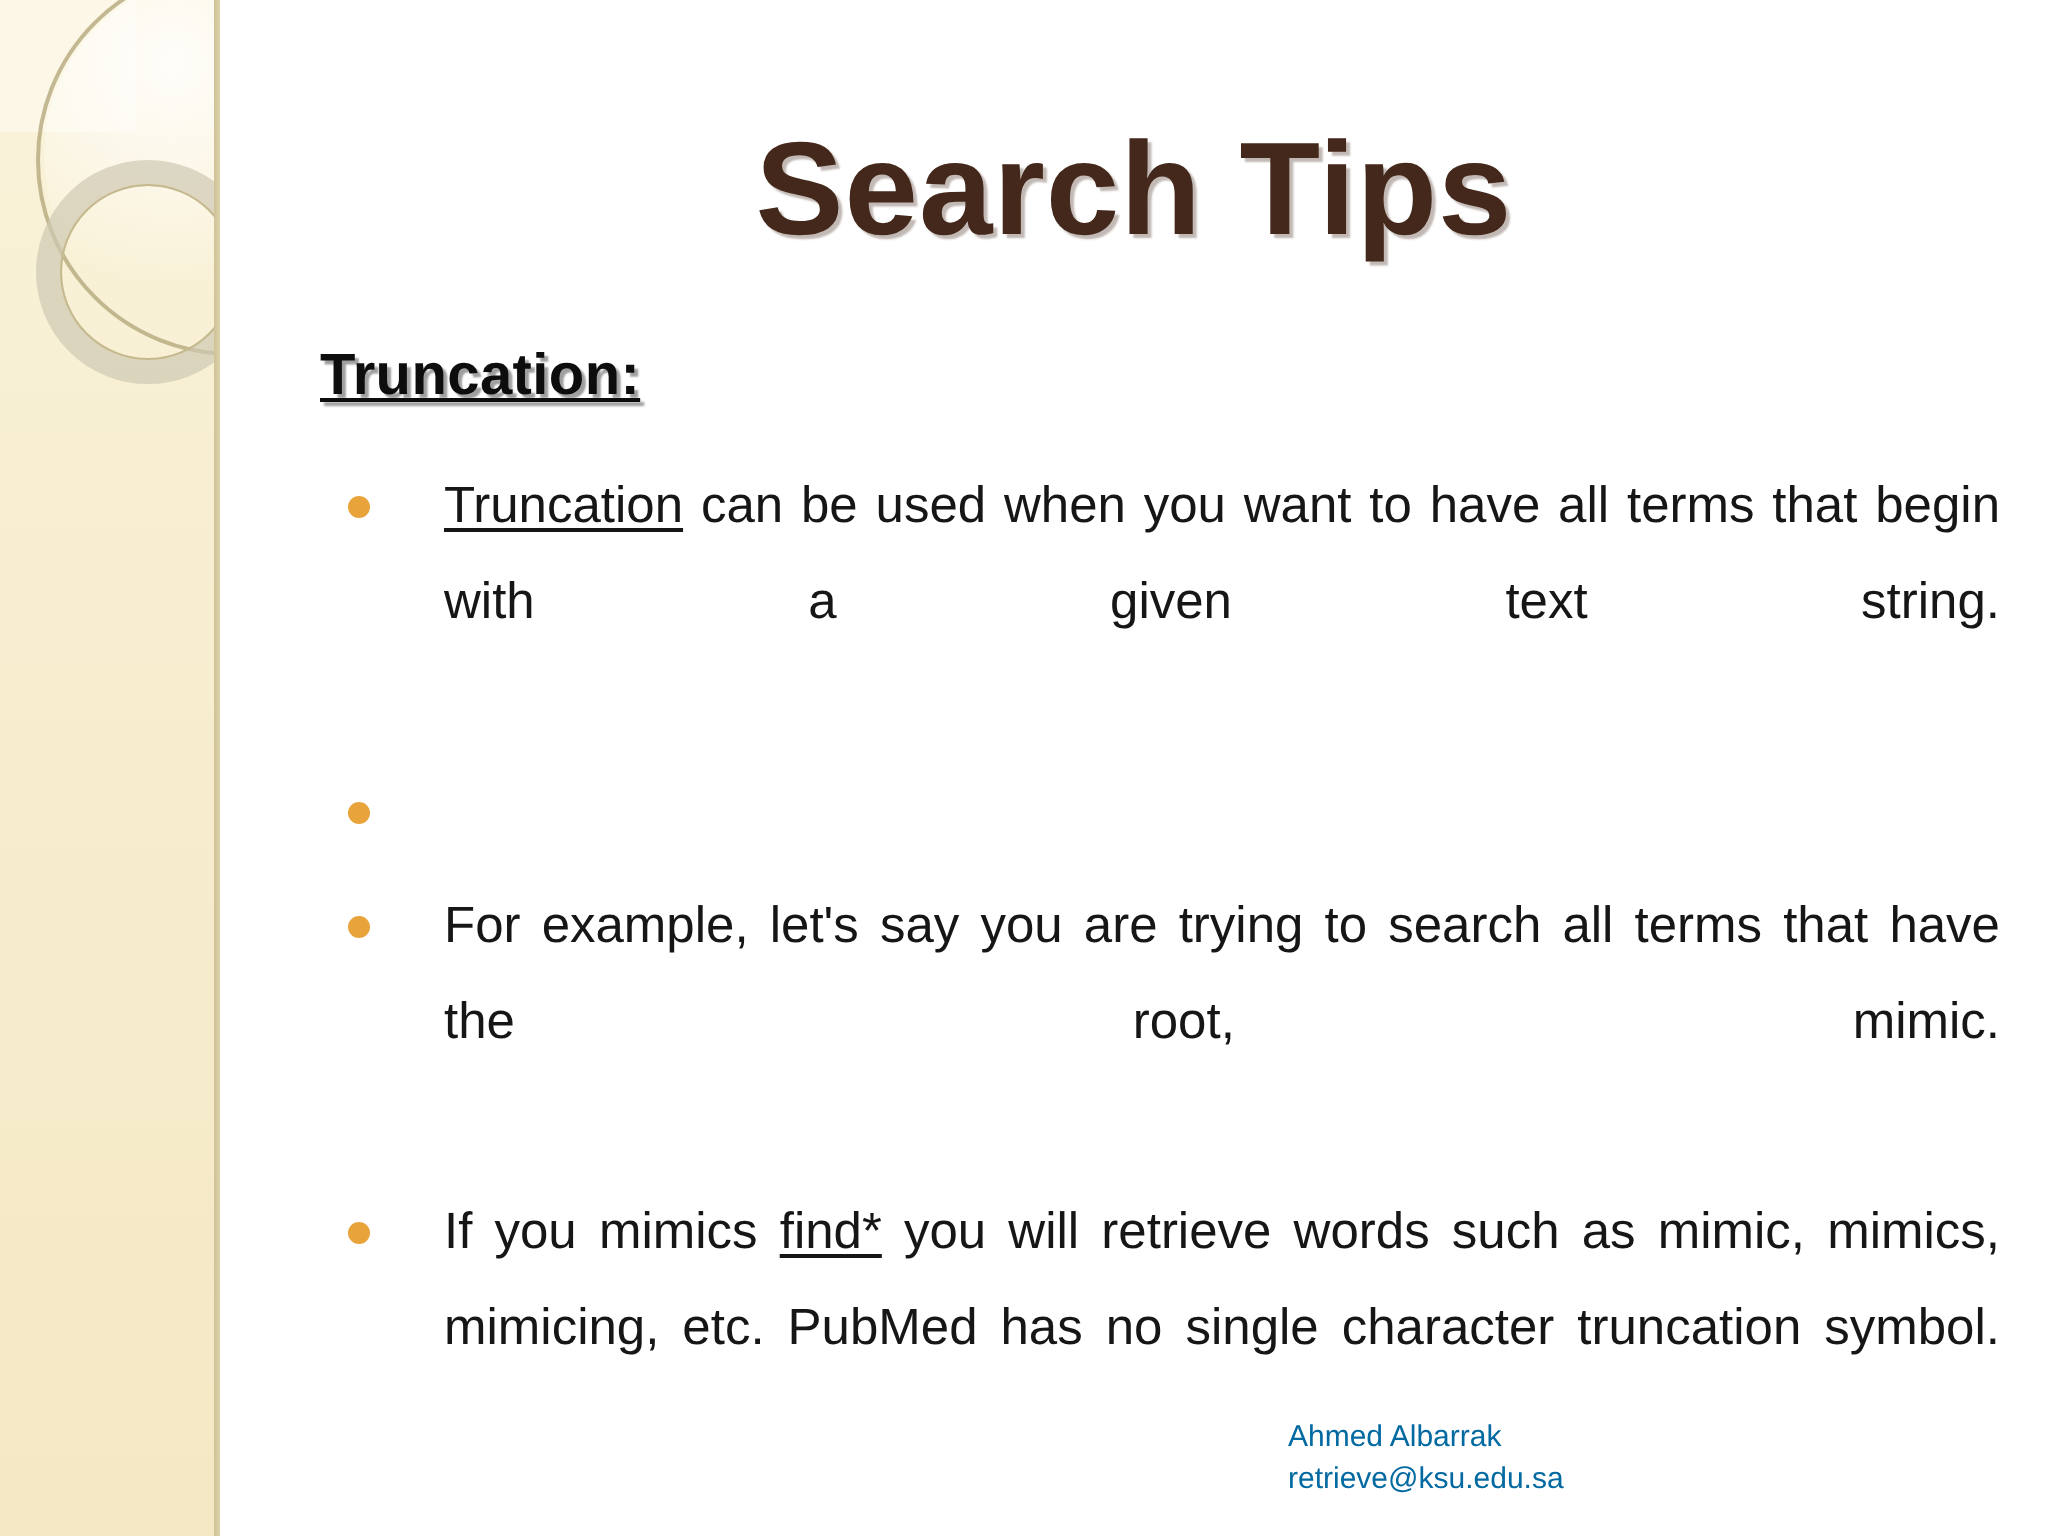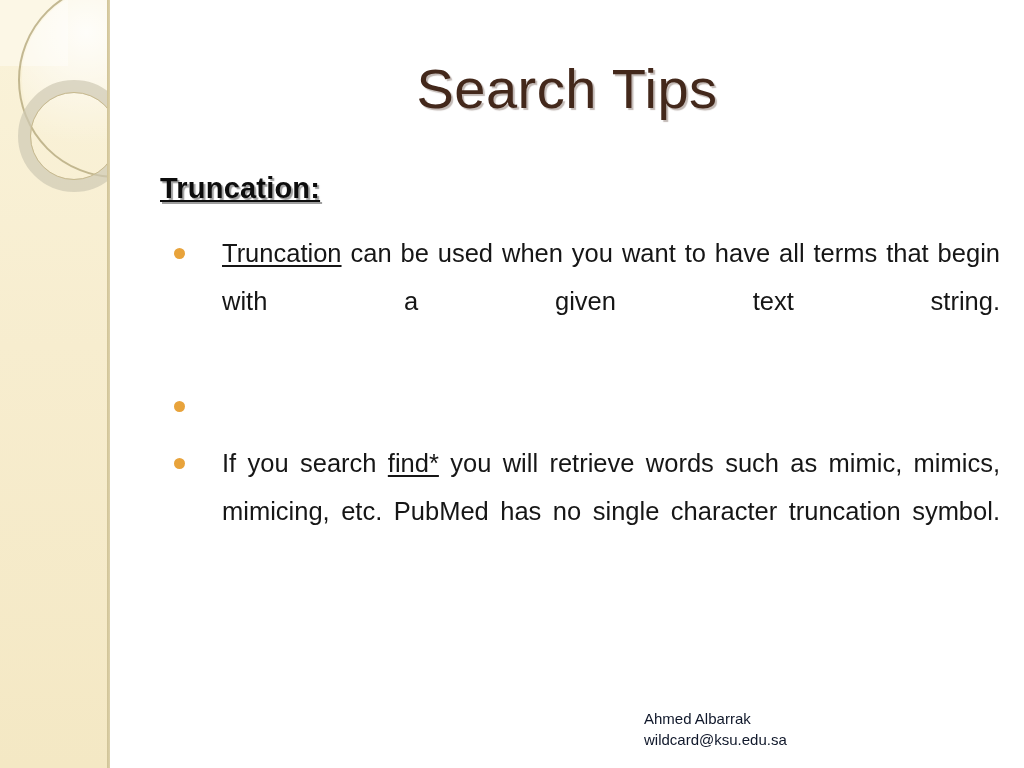--- a/index.html
+++ b/index.html
@@ -88,22 +88,22 @@
     box-sizing: border-box;
   }
 
   
   .slide-title {
     position: absolute;
     left: 110px;
     top: 58px;
     width: 914px;
     text-align: center;
-    font-size: 56px;
-    font-weight: 400;
+    font-size: 66px;
+    font-weight: 700;
     color: #43281b;
     letter-spacing: .5px;
     text-shadow: 2px 2px 1px rgba(120,100,90,.45);
     line-height: 1.1;
     white-space: nowrap;
   }
 
   
   .body-area {
     position: absolute;
@@ -155,21 +155,21 @@
   .bullet-text u {
     text-underline-offset: 3px;
   }
 
   
   .footer {
     position: absolute;
     left: 644px;
     top: 708px;
     width: 300px;
-    color: #0f172a;
+    color: #0369a1;
     font-size: 15px;
     line-height: 21px;
     text-align: left;
   }
   .footer div { white-space: nowrap; }
 </style>
 </head>
 <body>
 
 <div class="slide">
@@ -193,27 +193,31 @@
 
       <li class="bullet-item">
         <span class="bullet-dot"></span>
         <span class="bullet-text"><span></span><u>Truncation</u><span> can be used when you want to have all terms that begin with a given text string.</span></span>
       </li>
 
       <li class="bullet-item">
         <span class="bullet-dot"></span>
       </li>
 
-
-      <li class="bullet-item">
-        <span class="bullet-dot"></span>
-        <span class="bullet-text"><span>If you search </span><u>find*</u><span> you will retrieve words such as mimic, mimics, mimicing, etc. PubMed has no single character truncation symbol.</span></span>
+      <li class="bullet-item">
+        <span class="bullet-dot"></span>
+        <span class="bullet-text"><span>For example, let's say you are trying to search all terms that have the root, mimic.</span><u></u><span></span></span>
+      </li>
+
+      <li class="bullet-item">
+        <span class="bullet-dot"></span>
+        <span class="bullet-text"><span>If you mimics </span><u>find*</u><span> you will retrieve words such as mimic, mimics, mimicing, etc. PubMed has no single character truncation symbol.</span></span>
       </li>
 
     </ul>
   </div>
 
   <div class="footer">
     <div>Ahmed Albarrak</div>
-    <div>wildcard@ksu.edu.sa</div>
+    <div>retrieve@ksu.edu.sa</div>
   </div>
 
 </div>
 
 </body></html>

